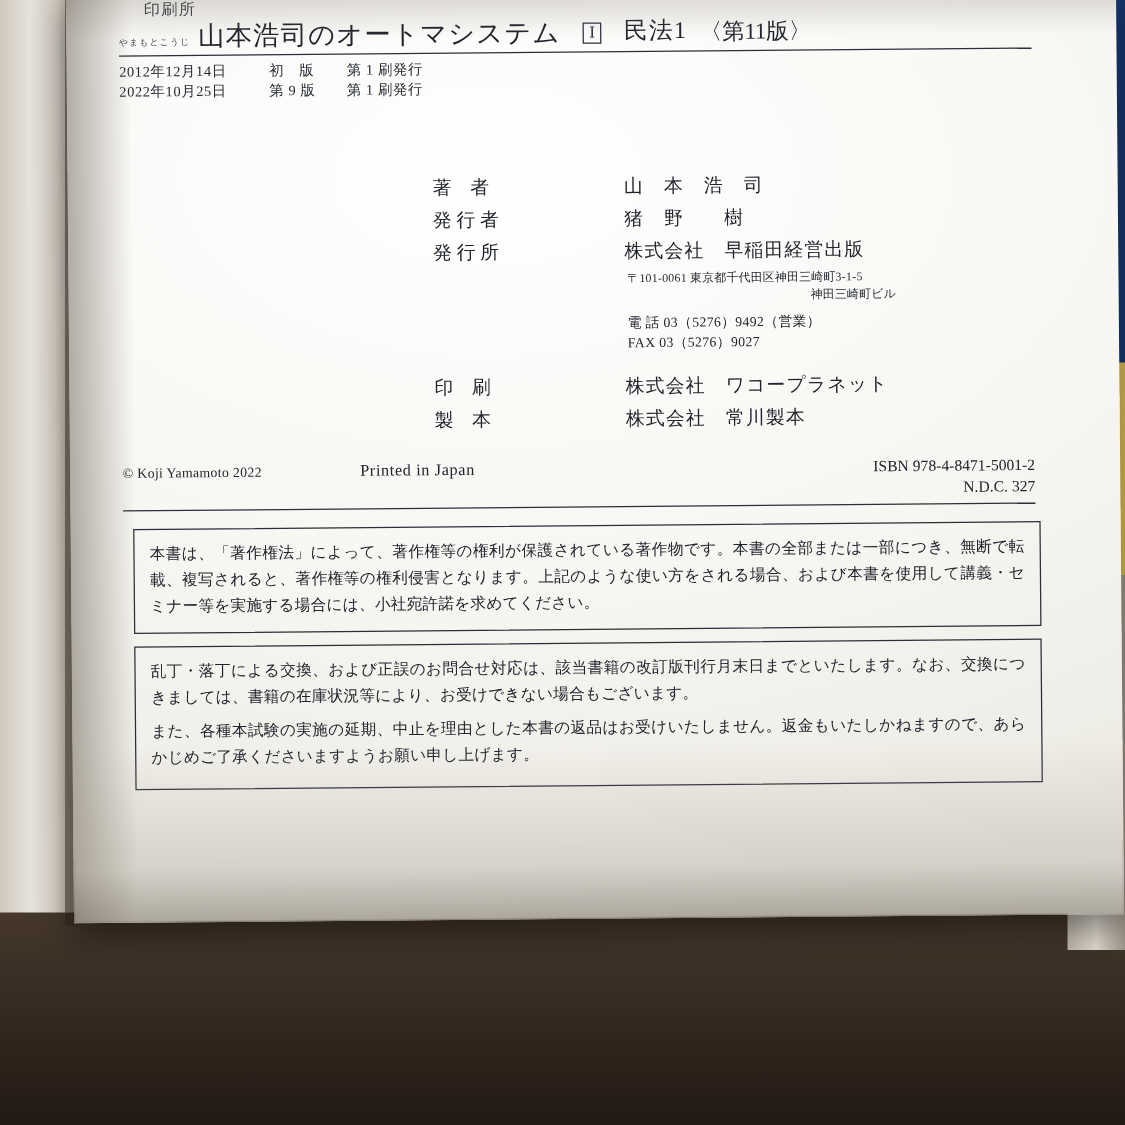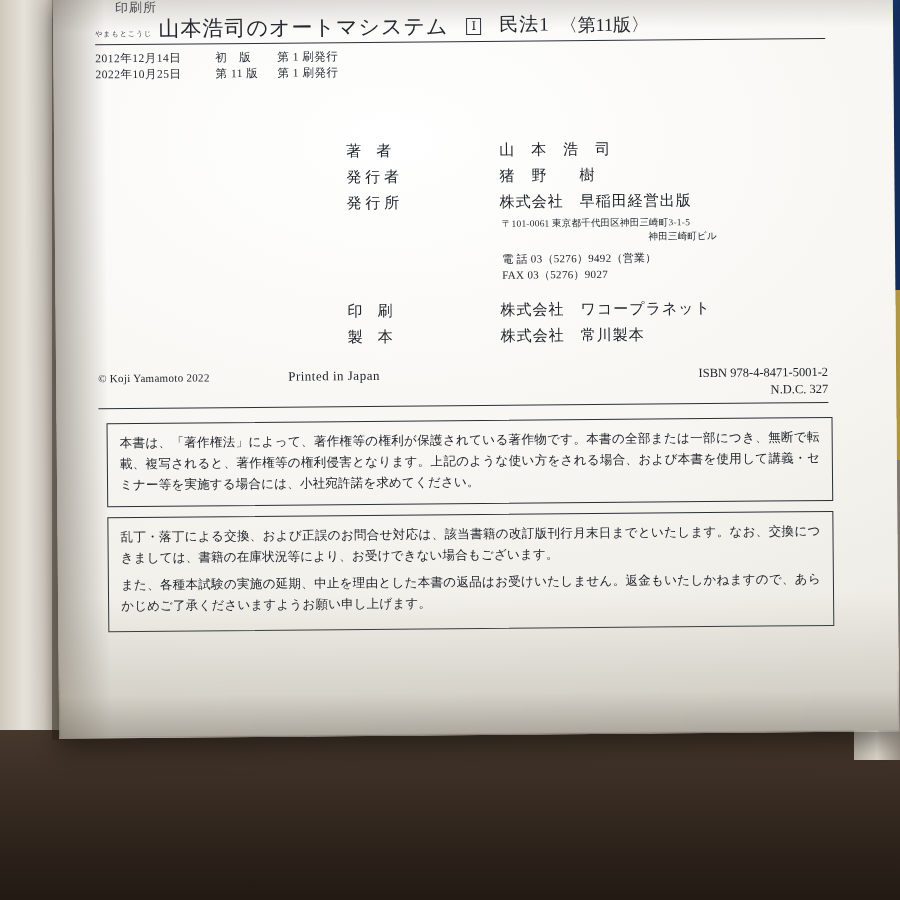--- a/index.html
+++ b/index.html
@@ -285,21 +285,21 @@
           <div class="vol-box">Ⅰ</div>
           <div class="sub-title">民法1</div>
           <div class="edition">〈第11版〉</div>
         </div>
 
         <div class="print-lines">
           <div>
             <span class="d">2012年12月14日</span><span class="e">初　版</span><span>第 1 刷発行</span>
           </div>
           <div>
-            <span class="d">2022年10月25日</span><span class="e">第 11 版</span><span>第 1 刷発行</span>
+            <span class="d">2022年10月25日</span><span class="e">第 9 版</span><span>第 1 刷発行</span>
           </div>
         </div>
 
         <div class="staff">
           <div class="staff-row">
             <div class="staff-label">著　者</div>
             <div class="staff-value">山　本　浩　司</div>
           </div>
           <div class="staff-row">
             <div class="staff-label">発 行 者</div>

